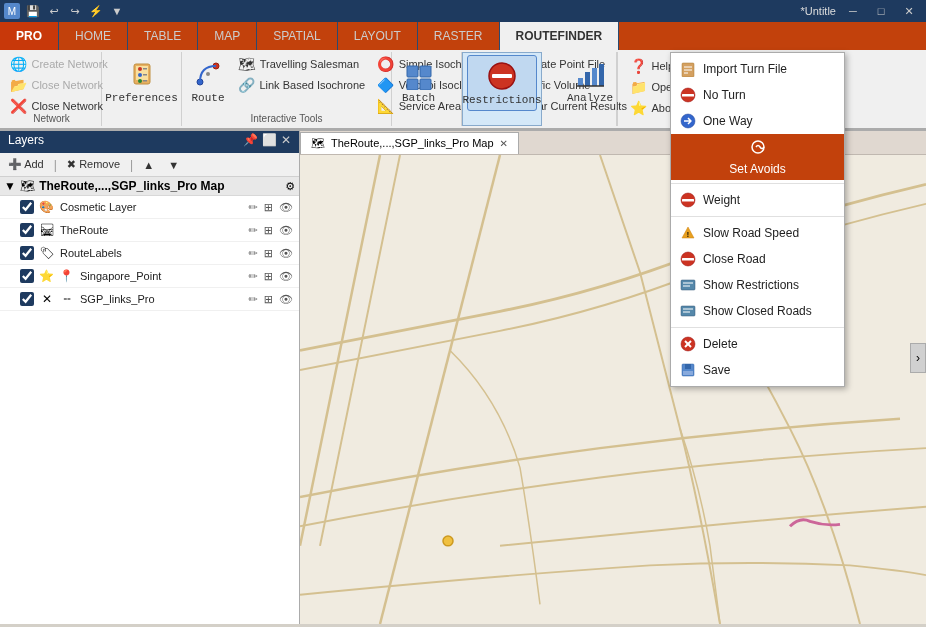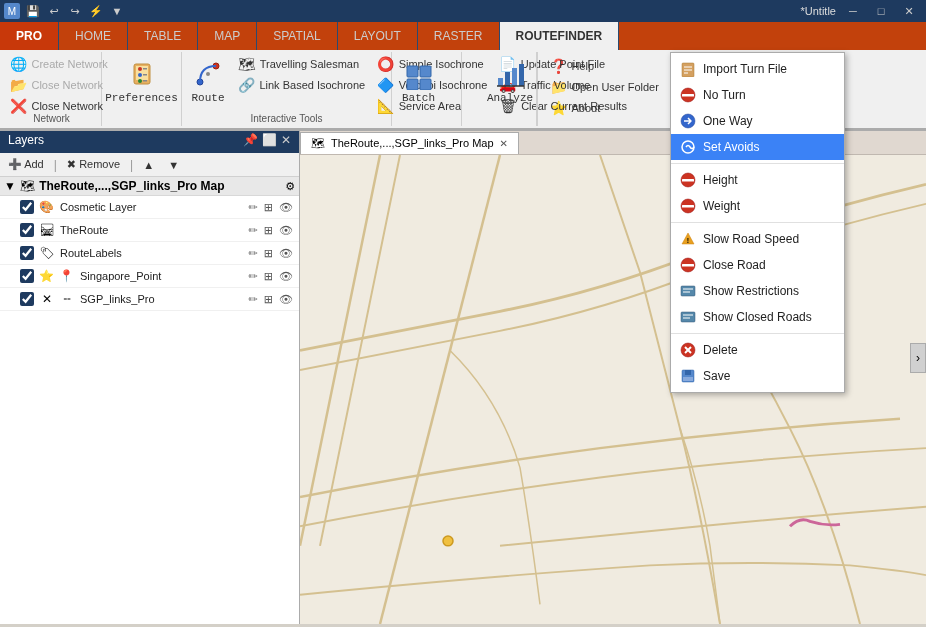--- a/index.html
+++ b/index.html
@@ -25,21 +25,21 @@
     .ribbon-btn-small.disabled { color: #aaa; cursor: default; }
 
     .ribbon-small-group { display: flex; flex-direction: column; gap: 1px; }
 
     
     .ribbon-btn-large.active-btn { background: #c0d8f0; border: 1px solid #5588cc; }
 
     
     .dropdown-menu { position: absolute; top: 52px; left: 670px; background: white; border: 1px solid #ababab; box-shadow: 2px 2px 6px rgba(0,0,0,0.3); width: 175px; z-index: 100; padding: 3px 0; }
     .menu-item { display: flex; align-items: center; padding: 4px 8px; cursor: pointer; gap: 6px; font-size: 12px; color: #222; }
-    .menu-item.highlighted { background: #3b82f6; color: white; }
+    .menu-item.highlighted { background: #c2410c; color: white; flex-direction: column; }
     .menu-separator { height: 1px; background: #e0e0e0; margin: 3px 0; }
     .menu-icon { width: 18px; height: 18px; display: flex; align-items: center; justify-content: center; font-size: 13px; flex-shrink: 0; }
 
     
     .layers-panel { width: 300px; background: white; border-right: 1px solid #ababab; display: flex; flex-direction: column; flex-shrink: 0; }
     .panel-header { background: #1e3a5f; color: white; font-size: 12px; padding: 2px 8px; display: flex; align-items: flex-start; justify-content: space-between; height: 22px; }
     .panel-header-controls { display: flex; gap: 4px; }
     .panel-ctrl-btn { color: #ccc; font-size: 12px; cursor: pointer; }
     .panel-toolbar { background: #f0f0f0; border-bottom: 1px solid #d0d0d0; padding: 2px 4px; display: flex; align-items: center; gap: 6px; height: 24px; }
     .panel-toolbar-btn { font-size: 11px; cursor: pointer; padding: 1px 4px; color: #333; }
@@ -218,20 +218,34 @@
               <rect x="4" y="21" width="11" height="11" fill="#5588cc" stroke="#3366aa" stroke-width="1" rx="1"></rect>
               <rect x="17" y="21" width="11" height="11" fill="#5588cc" stroke="#3366aa" stroke-width="1" rx="1"></rect>
             </svg>
           </div>
           <div class="label">Batch</div>
         </div>
       </div>
       <div class="ribbon-group-label"> </div>
     </div>
 
+    <div class="ribbon-group" style="width:80px;background:#d4e8f8;border:1px solid #88aacc;">
+      <div class="ribbon-group-content">
+        <div class="ribbon-btn-large active-btn">
+          <div class="icon">
+            <svg width="32" height="32" viewBox="0 0 32 32">
+              <circle cx="16" cy="16" r="13" fill="#cc3322" stroke="#991111" stroke-width="1.5"></circle>
+              <rect x="6" y="14" width="20" height="4" fill="white" rx="1"></rect>
+            </svg>
+          </div>
+          <div class="label">Restrictions</div>
+        </div>
+      </div>
+      <div class="ribbon-group-label"> </div>
+    </div>
 
     <div class="ribbon-group" style="width:75px;padding-left:26px;">
       <div class="ribbon-group-content">
         <div class="ribbon-btn-large">
           <div class="icon">
             <svg width="32" height="32" viewBox="0 0 32 32">
               <rect x="4" y="20" width="5" height="8" fill="#5588cc"></rect>
               <rect x="11" y="14" width="5" height="14" fill="#3366aa"></rect>
               <rect x="18" y="10" width="5" height="18" fill="#5588cc"></rect>
               <rect x="25" y="6" width="5" height="22" fill="#3366aa"></rect>
@@ -442,29 +456,20 @@
     <div class="menu-icon">
       <svg width="16" height="16" viewBox="0 0 16 16">
         <circle cx="8" cy="8" r="6" fill="none" stroke="white" stroke-width="1.5"></circle>
         <path d="M6 8 Q8 5 10 8 Q12 11 14 8" stroke="white" stroke-width="1.5" fill="none"></path>
       </svg>
     </div>
     <span>Set Avoids</span>
   </div>
   <div class="menu-separator"></div>
 
-  <div class="menu-item">
-    <div class="menu-icon">
-      <svg width="16" height="16" viewBox="0 0 16 16">
-        <circle cx="8" cy="8" r="7" fill="#cc3322" stroke="#991111" stroke-width="0.5"></circle>
-        <rect x="2" y="7" width="12" height="2.5" fill="white" rx="0.5"></rect>
-      </svg>
-    </div>
-    <span>Height</span>
-  </div>
 
 
   <div class="menu-item">
     <div class="menu-icon">
       <svg width="16" height="16" viewBox="0 0 16 16">
         <circle cx="8" cy="8" r="7" fill="#cc3322" stroke="#991111" stroke-width="0.5"></circle>
         <rect x="2" y="7" width="12" height="2.5" fill="white" rx="0.5"></rect>
       </svg>
     </div>
     <span>Weight</span>

